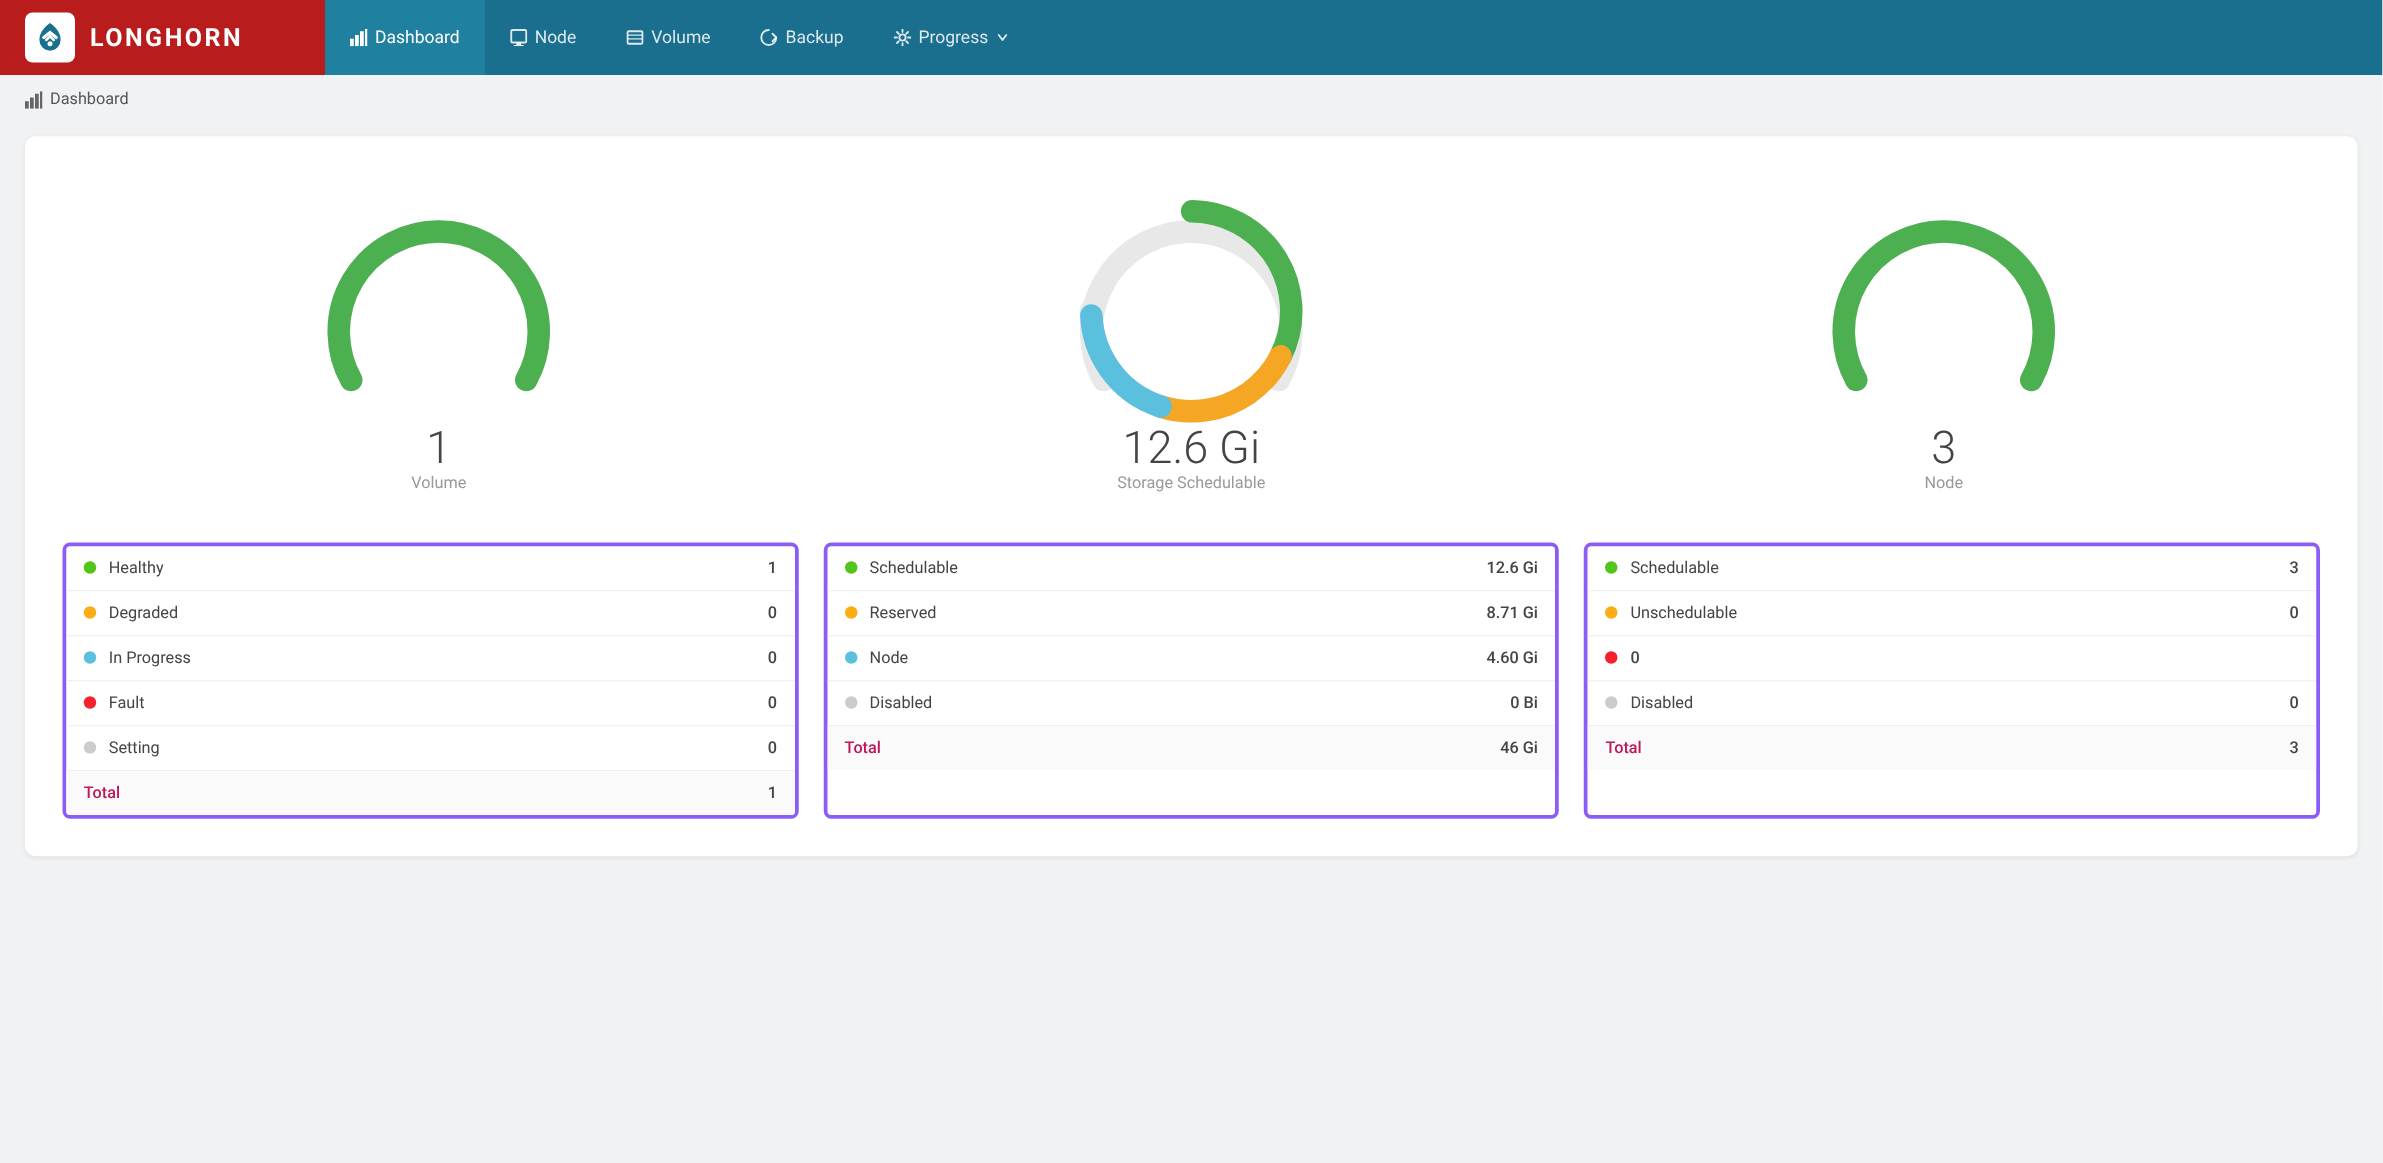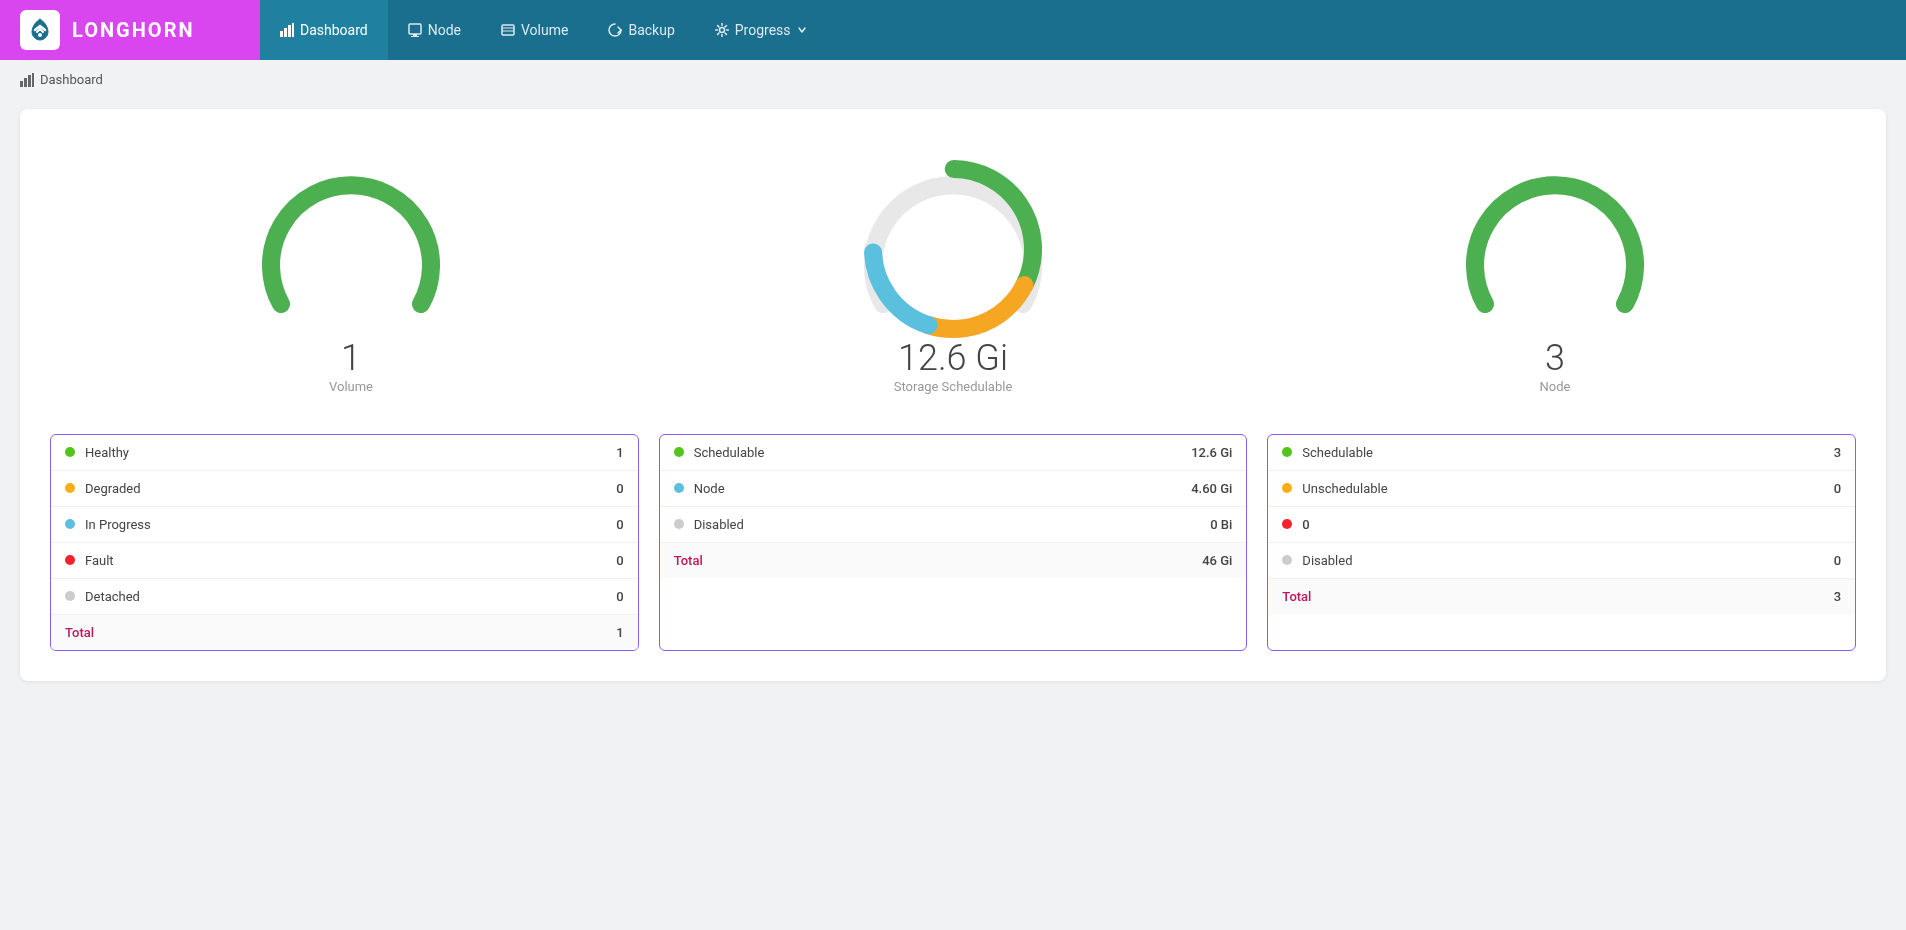--- a/index.html
+++ b/index.html
@@ -6,21 +6,21 @@
     body { font-family: -apple-system, BlinkMacSystemFont, 'Segoe UI', Roboto, sans-serif; background: #f0f2f4; }
 
     
     .header {
       background: #1a6e8e;
       display: flex;
       align-items: center;
       height: 60px;
     }
     .logo-section {
-      background: #d946ef;
+      background: #b91c1c;
       display: flex;
       align-items: center;
       padding: 0 20px;
       height: 100%;
       min-width: 260px;
     }
     .logo-icon {
       width: 40px;
       height: 40px;
       background: white;
@@ -110,21 +110,21 @@
 
     
     .stats-row {
       display: flex;
       justify-content: space-around;
       gap: 20px;
       padding-top: 10px;
     }
     .stats-table {
       flex: 1;
-      border: 1px solid #8b5cf6;
+      border: 3px solid #8b5cf6;
       border-radius: 6px;
       overflow: hidden;
     }
     .stats-row-item {
       display: flex;
       align-items: center;
       padding: 10px 14px;
       border-bottom: 1px solid #f0f0f0;
       font-size: 13px;
     }
@@ -291,36 +291,41 @@
           <span class="stat-name">In Progress</span>
           <span class="stat-value">0</span>
         </div>
         <div class="stats-row-item">
           <span class="dot dot-red"></span>
           <span class="stat-name">Fault</span>
           <span class="stat-value">0</span>
         </div>
         <div class="stats-row-item">
           <span class="dot dot-gray"></span>
-          <span class="stat-name">Detached</span>
+          <span class="stat-name">Setting</span>
           <span class="stat-value">0</span>
         </div>
         <div class="stats-row-item total-row">
           <span class="total-label">Total</span>
           <span class="stat-value">1</span>
         </div>
       </div>
 
       <div class="stats-table">
         <div class="stats-row-item">
           <span class="dot dot-green"></span>
           <span class="stat-name">Schedulable</span>
           <span class="stat-value">12.6 Gi</span>
         </div>
         <div class="stats-row-item">
+          <span class="dot dot-yellow"></span>
+          <span class="stat-name">Reserved</span>
+          <span class="stat-value">8.71 Gi</span>
+        </div>
+        <div class="stats-row-item">
           <span class="dot dot-blue"></span>
           <span class="stat-name">Node</span>
           <span class="stat-value">4.60 Gi</span>
         </div>
         <div class="stats-row-item">
           <span class="dot dot-gray"></span>
           <span class="stat-name">Disabled</span>
           <span class="stat-value">0 Bi</span>
         </div>
         <div class="stats-row-item total-row">

